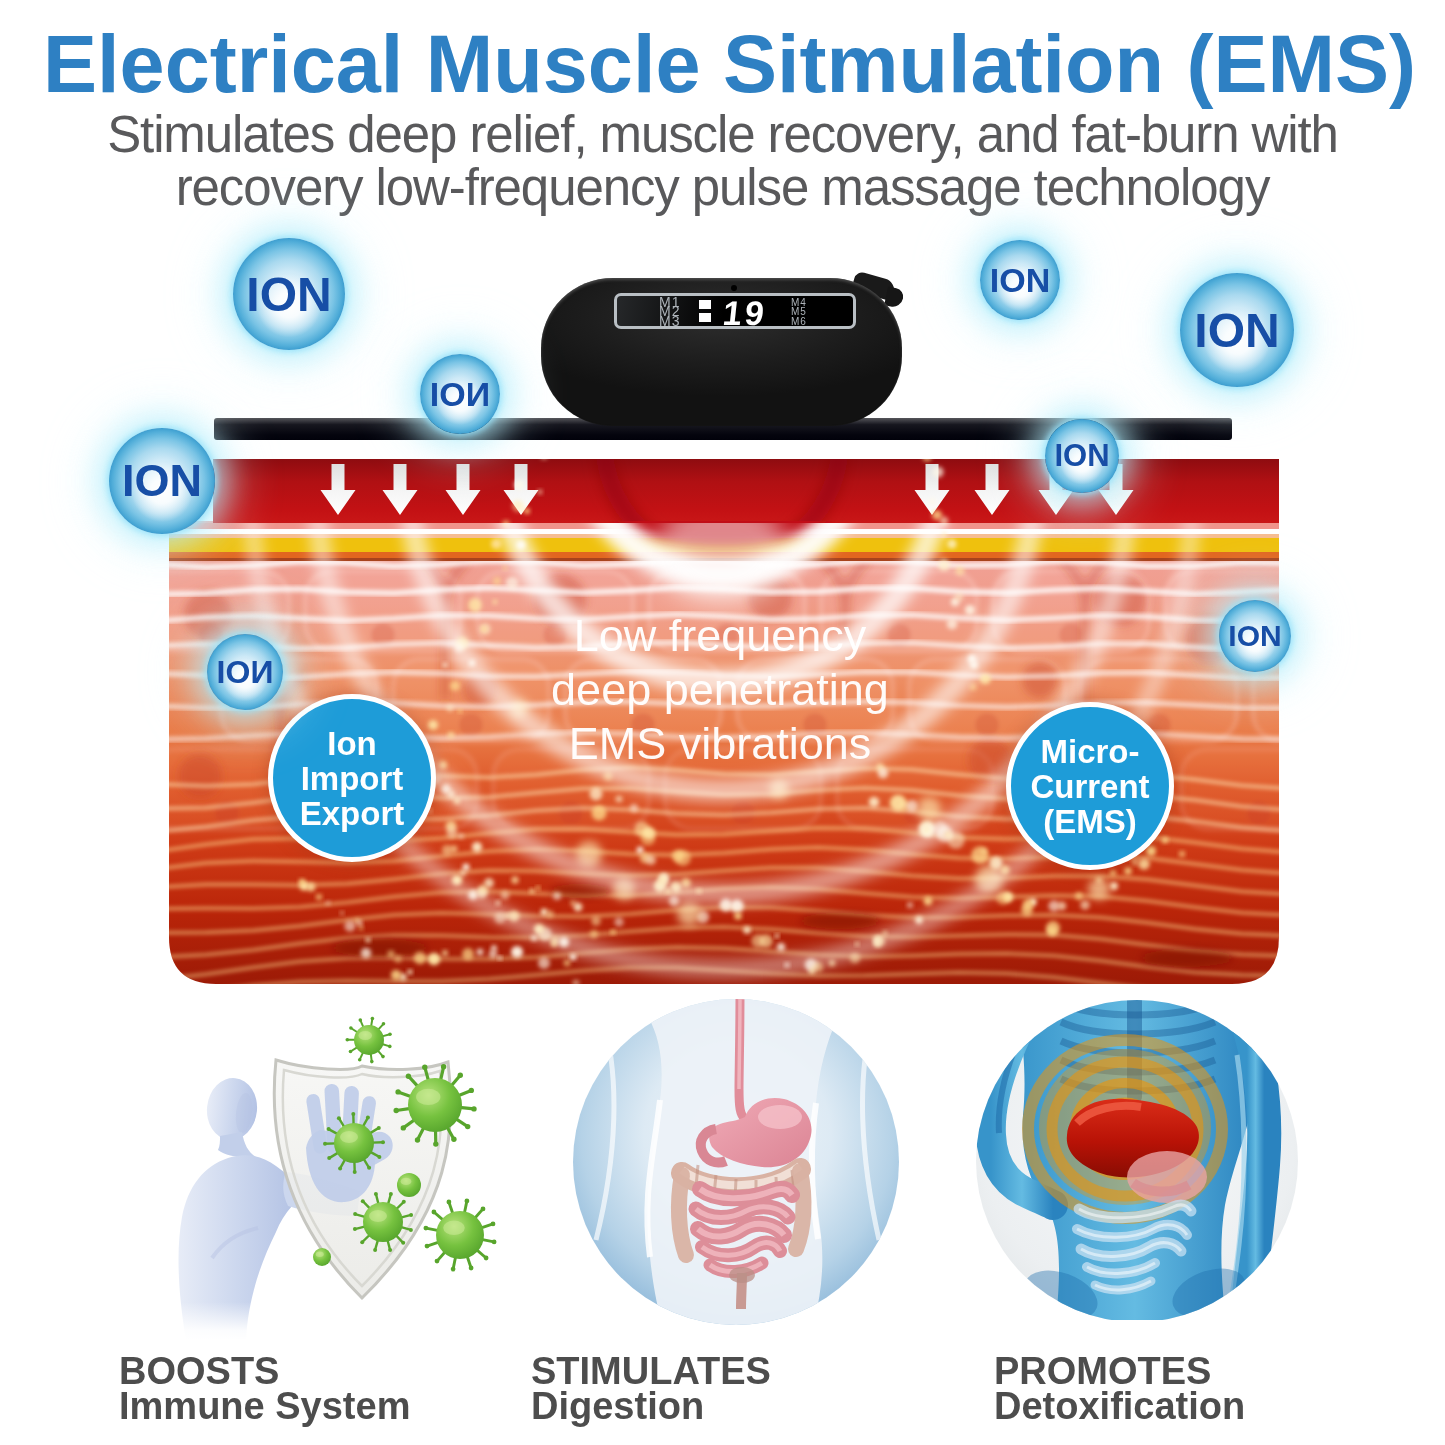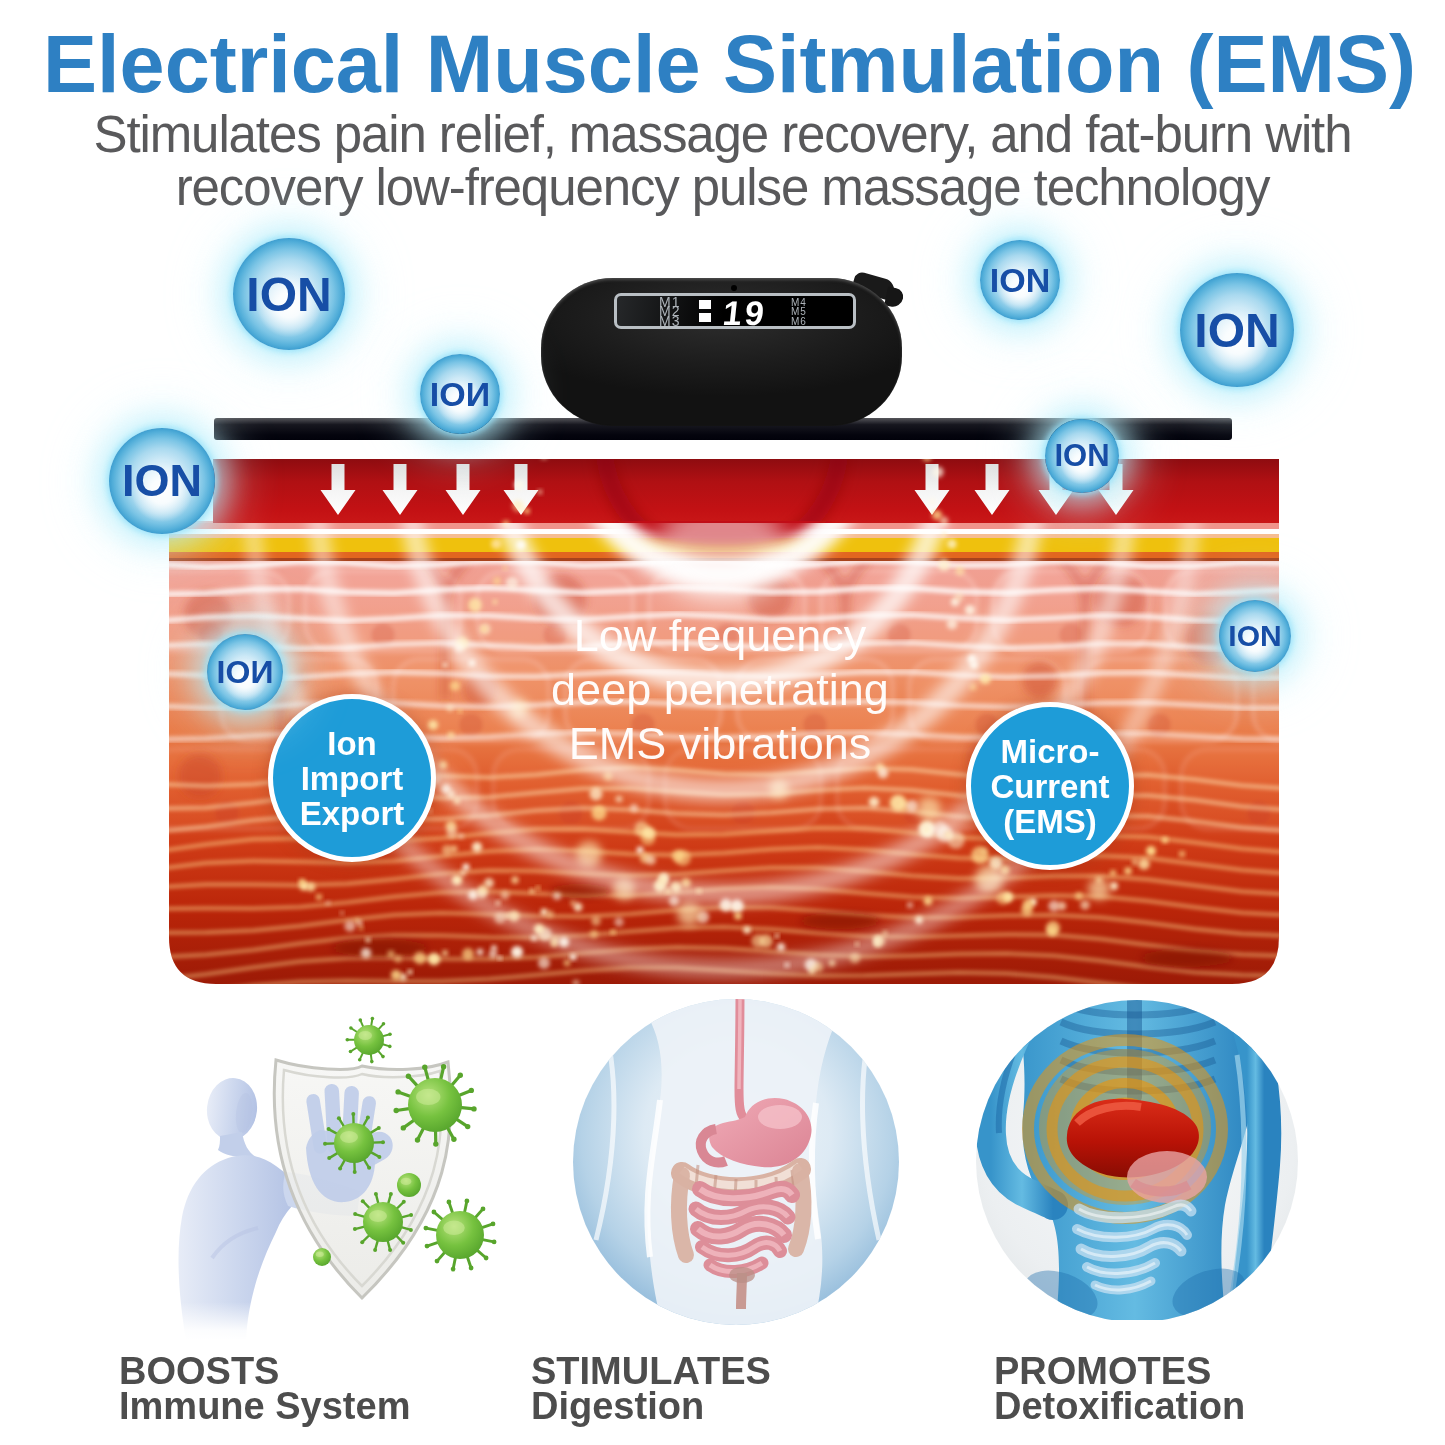--- a/index.html
+++ b/index.html
@@ -19,21 +19,21 @@
 #hole{left:731px;top:285px;width:6px;height:6px;border-radius:50%;background:#000;}
 .bubble{z-index:6;border-radius:50%;display:flex;align-items:center;justify-content:center;font-weight:bold;color:#174ea6;
 background:radial-gradient(circle closest-side at 50% 60%,rgba(255,255,255,.98) 0%,rgba(255,255,255,.85) 28%,rgba(255,255,255,0) 72%),radial-gradient(circle closest-side at 50% 50%,#e3f3fb 0%,#cfeaf7 40%,#a9d9ef 62%,#7ac4e5 80%,#52aed9 93%,#3d9ed0 100%);
 box-shadow:0 0 6px 2px rgba(150,225,250,.9),0 0 26px 12px rgba(175,236,252,.6),0 0 46px 22px rgba(210,246,253,.38);}
 .bcirc{border-radius:50%;background:#1e9cd8;border:5px solid #fff;color:#fff;font-weight:bold;font-size:33px;line-height:35px;text-align:center;display:flex;align-items:center;justify-content:center;box-shadow:0 0 14px 2px rgba(160,60,30,.35);}
 .cap{text-align:left;font-weight:bold;font-size:38px;line-height:35px;color:#4d4d4d;}
 </style>
 </head>
 <body>
 <div id="title" class="abs">Electrical Muscle Sitmulation (EMS)</div>
-<div class="abs sub" style="top:105px;">Stimulates pain relief, massage recovery, and fat-burn with</div>
+<div class="abs sub" style="top:105px;">Stimulates deep relief, muscle recovery, and fat-burn with</div>
 <div class="abs sub" style="top:158px;">recovery low-frequency pulse massage technology</div>
 
 <div id="bar" class="abs"></div>
 <div id="devnotch" class="abs"></div>
 <div class="abs" style="left:886px;top:288px;width:17px;height:19px;border-radius:0 10px 12px 2px;background:#161616;transform:rotate(12deg);"></div>
 <div id="device" class="abs"></div>
 <div id="display" class="abs">
     <div class="ml">M1<br>M2<br>M3</div>
     <div class="mr">M4<br>M5<br>M6</div>
     <div class="bat"></div>
@@ -437,21 +437,21 @@
 <div class="abs bubble" style="left:233px;top:238px;width:112px;height:112px;font-size:48px;">ION</div>
 <div class="abs bubble" style="left:420px;top:354px;width:80px;height:80px;font-size:34px;">IOИ</div>
 <div class="abs bubble" style="left:980px;top:240px;width:80px;height:80px;font-size:34px;">ION</div>
 <div class="abs bubble" style="left:1180px;top:273px;width:114px;height:114px;font-size:48px;">ION</div>
 <div class="abs bubble" style="left:1045px;top:419px;width:74px;height:74px;font-size:31px;">ION</div>
 <div class="abs bubble" style="left:109px;top:428px;width:106px;height:106px;font-size:45px;">ION</div>
 <div class="abs bubble" style="left:207px;top:634px;width:76px;height:76px;font-size:32px;">IOИ</div>
 <div class="abs bubble" style="left:1219px;top:600px;width:72px;height:72px;font-size:30px;">ION</div>
 
 <div class="abs bcirc" style="left:268px;top:694px;width:158px;height:158px;">Ion<br>Import<br>Export</div>
-<div class="abs bcirc" style="left:966px;top:702px;width:158px;height:158px;">Micro-<br>Current<br>(EMS)</div>
+<div class="abs bcirc" style="left:1006px;top:702px;width:158px;height:158px;">Micro-<br>Current<br>(EMS)</div>
 
 <div class="abs" style="left:60px;top:1010px;width:500px;height:330px;"><svg width="500" height="330" viewBox="0 0 500 330">
 <defs>
 <linearGradient id="figg" x1="0" y1="0" x2="1" y2="0">
 <stop offset="0" stop-color="#e7ecf7"></stop>
           <stop offset="0.5" stop-color="#ccd7ee"></stop>
           <stop offset="1" stop-color="#b3c2e4"></stop>
 </linearGradient>
 <radialGradient id="vg" cx="0.38" cy="0.32" r="0.8">
 <stop offset="0" stop-color="#b8e37d"></stop>

